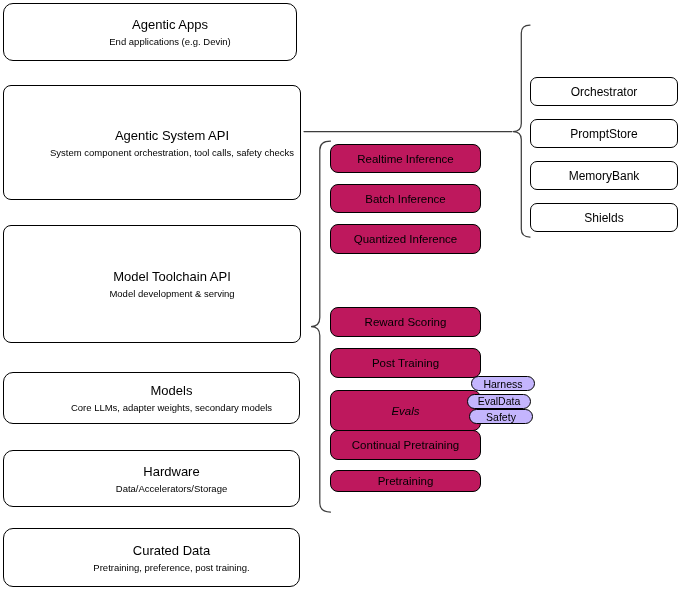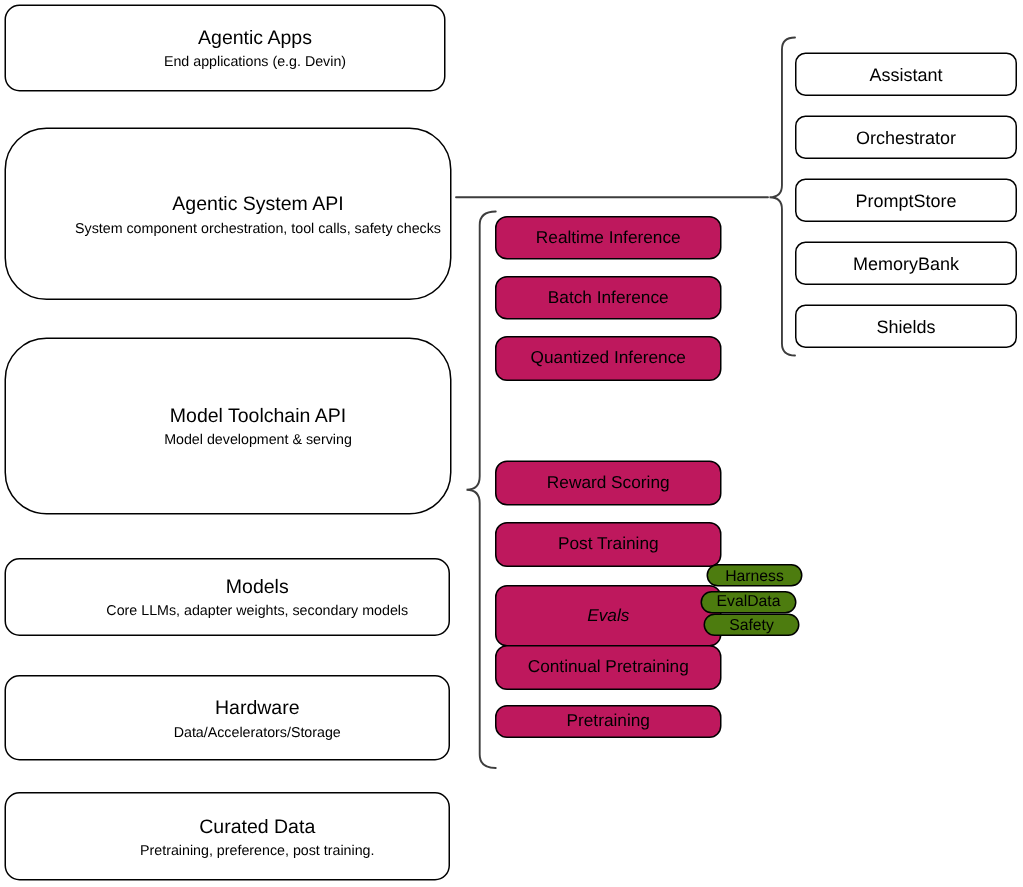--- a/index.html
+++ b/index.html
@@ -25,21 +25,21 @@
     display: flex;
     flex-direction: column;
     align-items: center;
     justify-content: center;
     text-align: center;
     padding-left: 40px;
   }
   .box .title { font-size: 13px; line-height: 15px; }
   .box .sub   { font-size: 9.5px; line-height: 11px; margin-top: 4px; }
   .r10 { border-radius: 10px; }
-  .r24 { border-radius: 28px; }
+  .r24 { border-radius: 8px; }
   .mid-box {
     position: absolute;
     box-sizing: border-box;
     background: #be185d;
     border: 1.4px solid #000000;
     border-radius: 8px;
     display: flex;
     align-items: center;
     justify-content: center;
     text-align: right;
@@ -59,21 +59,21 @@
     align-items: center;
     justify-content: center;
     text-align: center;
     font-size: 12px;
   }
   .pill {
     position: absolute;
     box-sizing: border-box;
     width: 64px;
     height: 15px;
-    background: #4d7c0f;
+    background: #c4b5fd;
     border: 1.3px solid #000000;
     border-radius: 8px;
     display: flex;
     align-items: center;
     justify-content: center;
     font-size: 10.5px;
     white-space: nowrap;
     z-index: 3;
   }
 </style>
@@ -124,19 +124,18 @@
   <div class="mid-box" style="left:330px; top:307px; width:151px; height:30px;">Reward Scoring</div>
   <div class="mid-box" style="left:330px; top:348px; width:151px; height:30px;">Post Training</div>
   <div class="mid-box" style="left:330px; top:390px; width:151px; height:41px;font-style:italic;">Evals</div>
   <div class="mid-box" style="left:330px; top:430px; width:151px; height:30px;">Continual Pretraining</div>
   <div class="mid-box" style="left:330px; top:470px; width:151px; height:22px;">Pretraining</div>
 
   <div class="pill" style="left:471px; top:376px;">Harness</div>
   <div class="pill" style="left:467px; top:393.5px;">EvalData</div>
   <div class="pill" style="left:469px; top:409px;">Safety</div>
 
-  <div class="right-box" style="top:35px;">Assistant</div>
   <div class="right-box" style="top:77px;">Orchestrator</div>
   <div class="right-box" style="top:119px;">PromptStore</div>
   <div class="right-box" style="top:161px;">MemoryBank</div>
   <div class="right-box" style="top:203px;">Shields</div>
 
 </div>
 
 </body></html>

